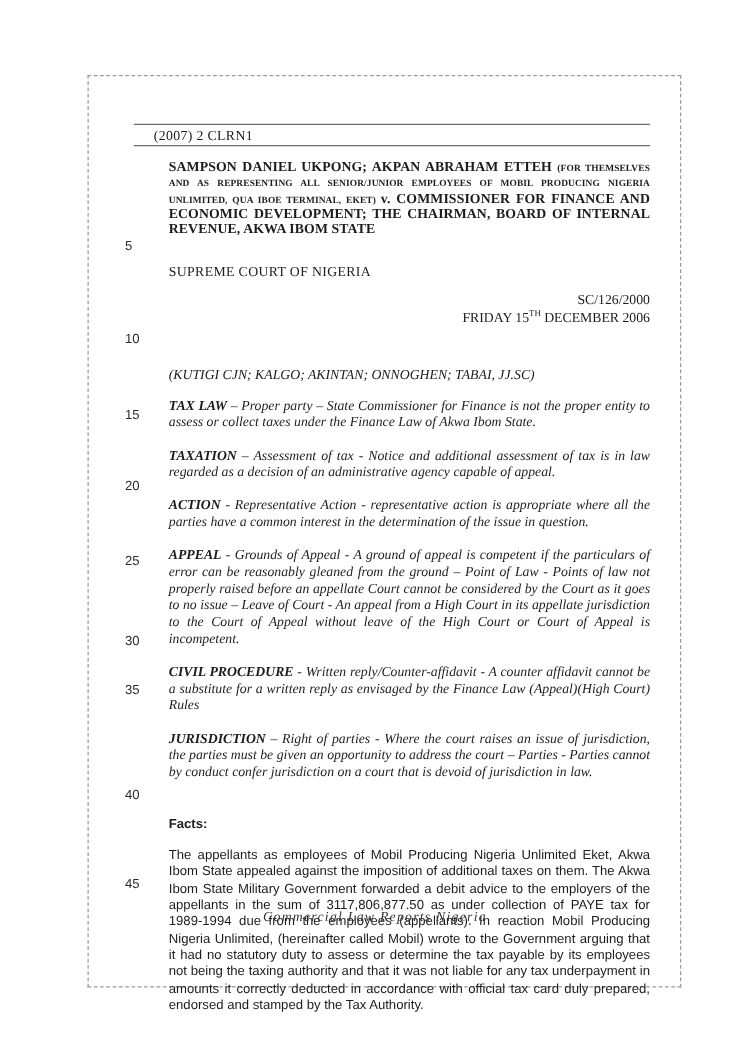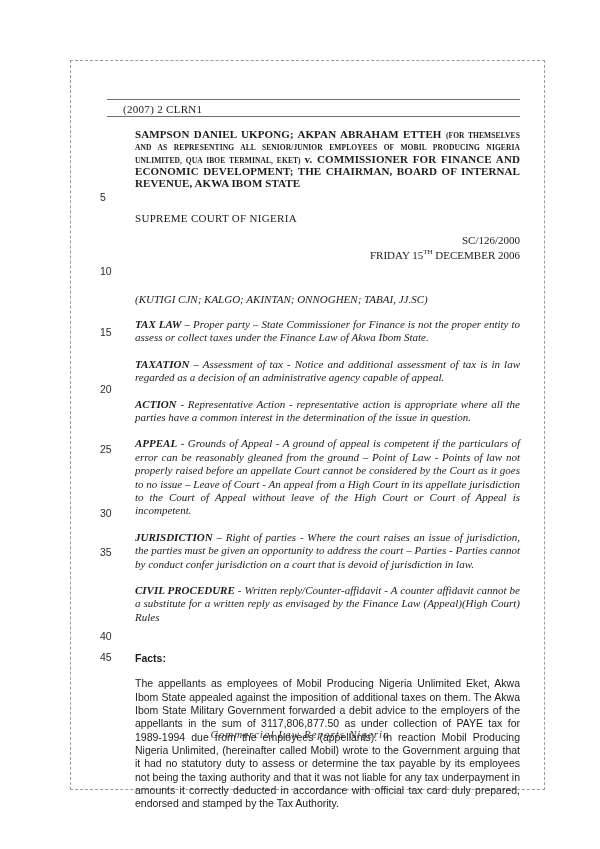--- a/index.html
+++ b/index.html
@@ -115,21 +115,21 @@
   <div class="crop-border"></div>
 
   <div class="line-no" style="top:191px">5</div>
   <div class="line-no" style="top:265px">10</div>
   <div class="line-no" style="top:326px">15</div>
   <div class="line-no" style="top:383px">20</div>
   <div class="line-no" style="top:443px">25</div>
   <div class="line-no" style="top:507px">30</div>
   <div class="line-no" style="top:546px">35</div>
   <div class="line-no" style="top:630px">40</div>
-  <div class="line-no" style="top:651px">45</div>
+  <div class="line-no" style="top:701px">45</div>
 
   <div class="content">
 
     <div class="rule"></div>
     <div class="hdr-row">
       <span class="hdr-cit">(2007) 2  CLRN</span>
       <span class="hdr-page">1</span>
     </div>
     <div class="rule"></div>
 
@@ -149,23 +149,23 @@
       <div class="coram">(KUTIGI CJN; KALGO; AKINTAN; ONNOGHEN; TABAI, JJ.SC)</div>
 
       <p class="catchword"><span class="term">TAX LAW</span><span> – Proper party – State Commissioner for Finance is not the proper entity to assess or collect taxes under the Finance Law of Akwa Ibom State.</span></p>
 
       <p class="catchword"><span class="term">TAXATION</span><span> – Assessment of tax - Notice and additional assessment of tax is in law regarded as a decision of an administrative agency capable of appeal.</span></p>
 
       <p class="catchword"><span class="term">ACTION</span><span> - Representative Action - representative action is appropriate where all the parties have a common interest in the determination of the issue in question.</span></p>
 
       <p class="catchword"><span class="term">APPEAL</span><span> - Grounds of Appeal - A ground of appeal is competent if the particulars of error can be reasonably gleaned from the ground – Point of Law - Points of law not properly raised before an appellate Court cannot be considered by the Court as it goes to no issue – Leave of Court -  An appeal from a High Court in its appellate jurisdiction to the Court of Appeal without leave of the High Court or Court of Appeal is incompetent.</span></p>
 
+      <p class="catchword"><span class="term">CIVIL PROCEDURE</span><span> - Written reply/Counter-affidavit - A counter affidavit cannot be a substitute for a written reply as envisaged by the Finance Law (Appeal)(High Court) Rules</span></p>
+
       <p class="catchword"><span class="term">JURISDICTION</span><span> – Right of parties -  Where the court raises an issue of jurisdiction, the parties must be given an opportunity to address the court – Parties - Parties cannot by conduct confer jurisdiction on a court that is devoid of jurisdiction in law.</span></p>
-
-      <p class="catchword"><span class="term">CIVIL PROCEDURE</span><span> - Written reply/Counter-affidavit - A counter affidavit cannot be a substitute for a written reply as envisaged by the Finance Law (Appeal)(High Court) Rules</span></p>
 
       <div class="facts-heading">Facts:</div>
       <p class="facts-para">The appellants as employees of Mobil Producing Nigeria Unlimited Eket, Akwa Ibom State appealed against the imposition of additional taxes on them. The Akwa Ibom State Military Government forwarded a debit advice to the employers of the appellants in the sum of 3117,806,877.50 as under collection of PAYE tax for 1989-1994 due from the employees (appellants). In reaction Mobil Producing Nigeria Unlimited, (hereinafter called Mobil) wrote to the Government arguing that it had no statutory duty to assess or determine the tax payable by its employees not being the taxing authority and that it was not liable for any tax underpayment in amounts it correctly deducted in accordance with official tax card duly prepared, endorsed and stamped by the Tax Authority.</p>
 
     </div>
   </div>
 
   <div class="footer">Commercial  Law  Reports  Nigeria</div>
 
 </div>

